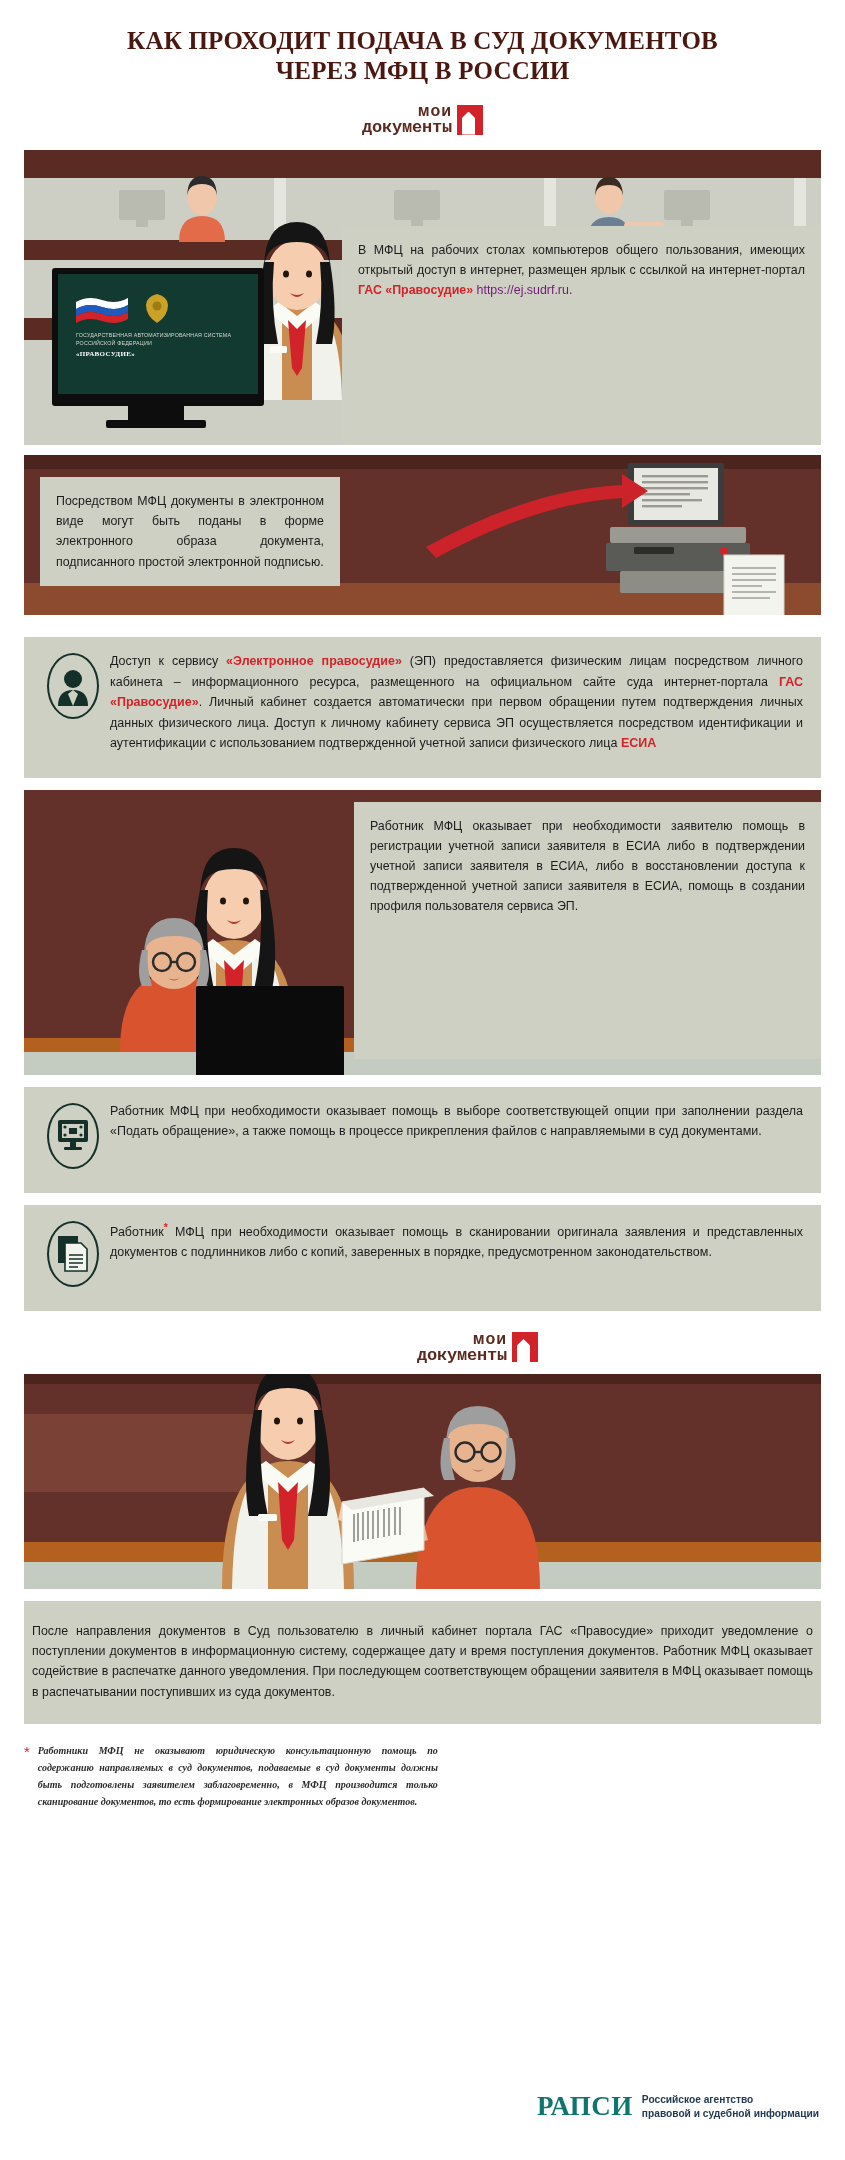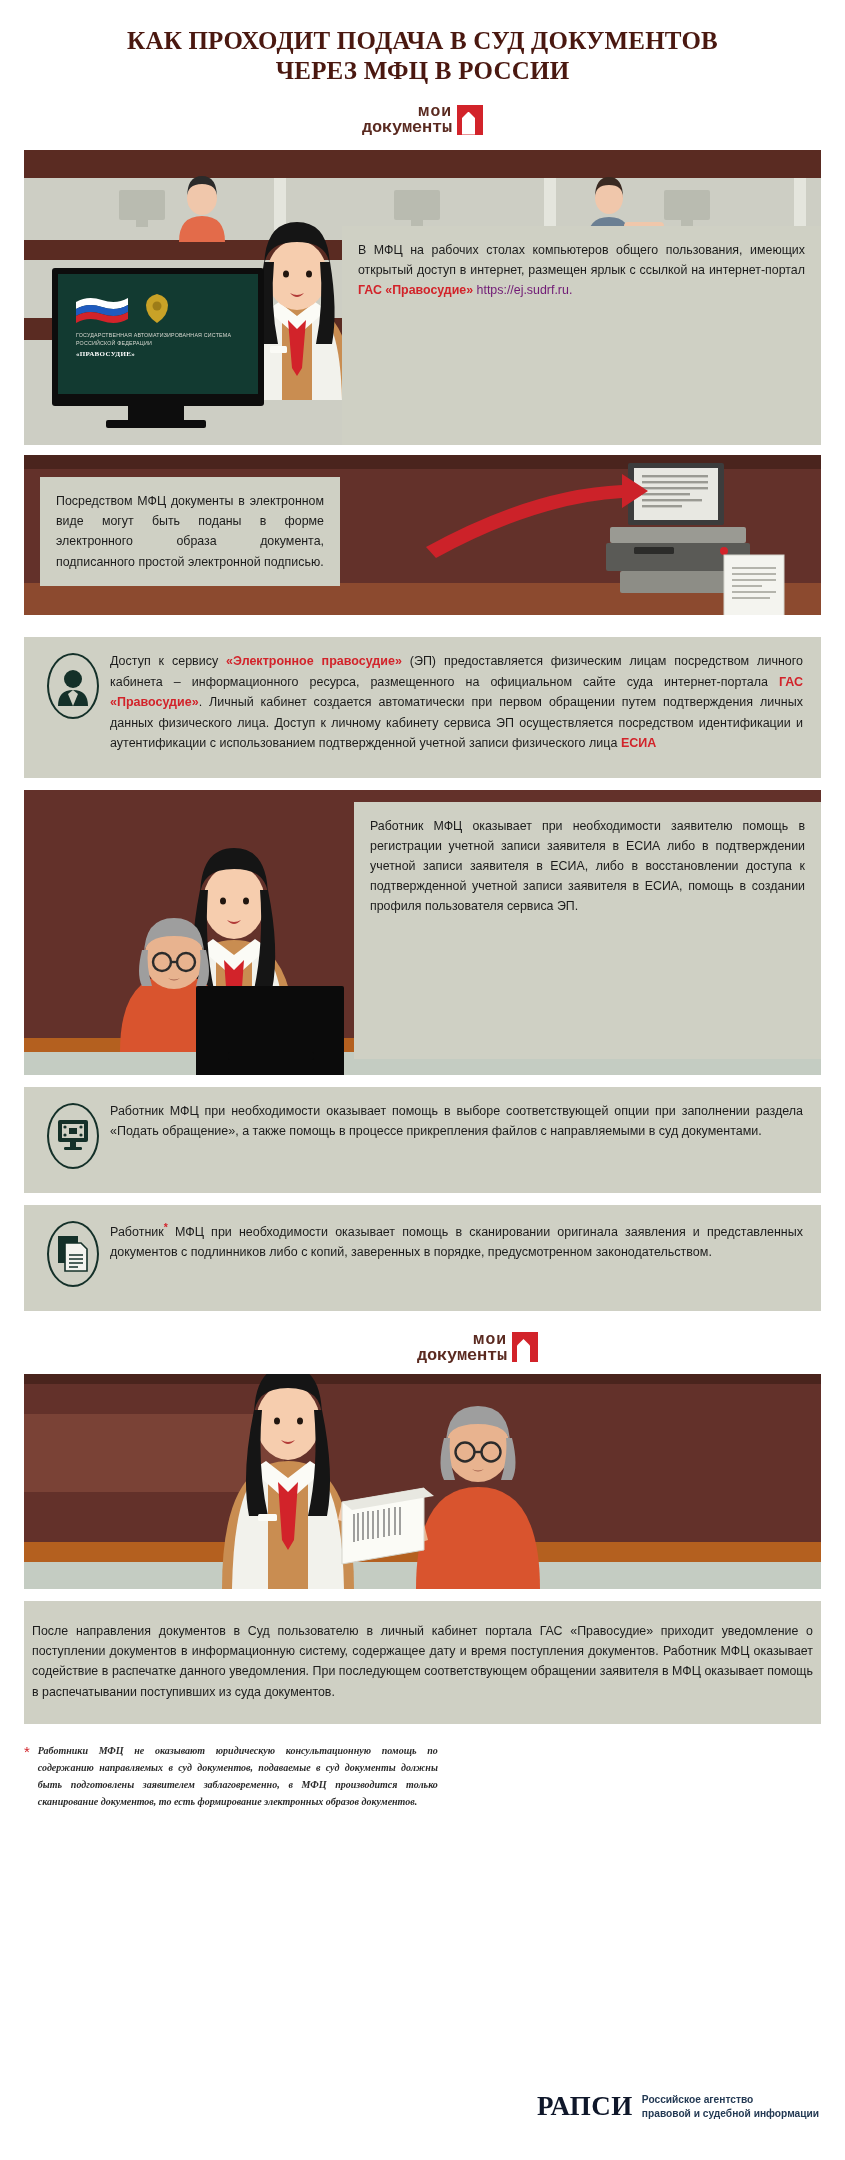--- a/index.html
+++ b/index.html
@@ -79,21 +79,21 @@
   #sec7 { height:215px; margin-top:10px; }
 
   
   .footnote { display:flex; margin:18px 24px 0; gap:8px; }
   .star { color:#d2232a; font-size:15px; line-height:1; padding-top:2px; }
   .footnote-text {
     font-style:italic; font-size:10px; line-height:1.72; text-align:justify;
     color:#2b2b2b; max-width:400px; font-family:"Liberation Serif", serif; font-weight:bold;
   }
   .rapsi { position:absolute; right:26px; bottom:38px; display:flex; align-items:center; gap:9px; }
-  .rapsi-mark { font-family:"Liberation Serif", serif; font-weight:bold; font-size:27px; color:#0f172a; letter-spacing:0.5px; }
+  .rapsi-mark { font-family:"Liberation Serif", serif; font-weight:bold; font-size:27px; color:#0f766e; letter-spacing:0.5px; }
   .rapsi-sub { font-size:10.2px; line-height:1.34; color:#243a54; font-weight:bold; }
 
   svg { display:block; }
 </style>
 </head>
 <body>
 
 <div class="page">
 
   <div class="title-wrap">

